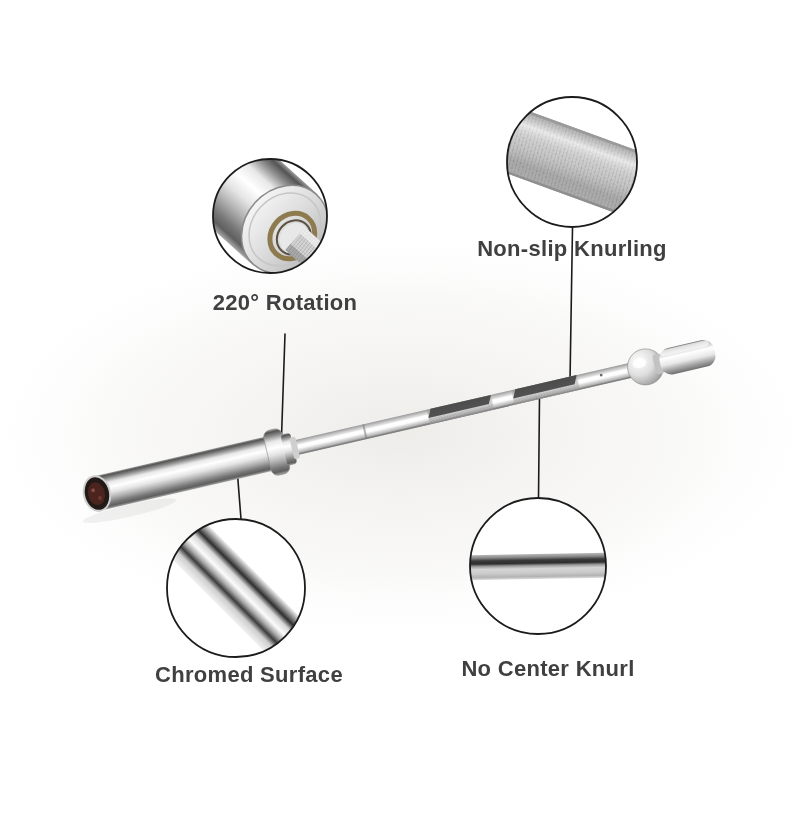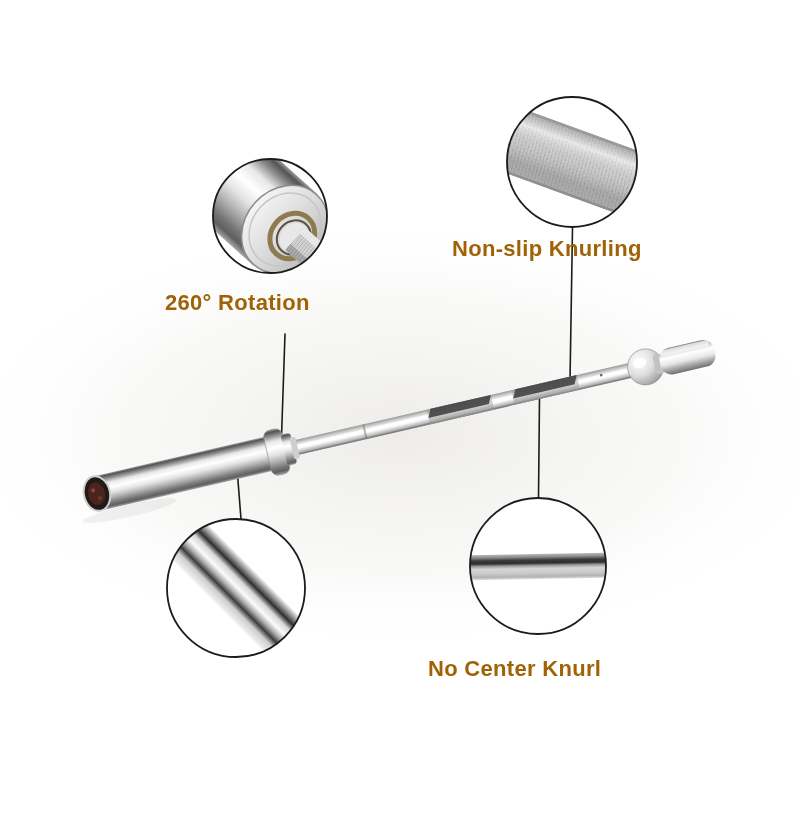--- a/index.html
+++ b/index.html
@@ -4,21 +4,21 @@
 <style>
   html,body{margin:0;padding:0;background:#ffffff;}
   .canvas{
     position:relative;width:800px;height:814px;background:#ffffff;
     overflow:hidden;font-family:"Liberation Sans",sans-serif;
   }
   .stage{position:absolute;left:0;top:0;}
   .callout-label{
     position:absolute;
     font-weight:700;font-size:22px;line-height:1.2;
-    color:#a16207;letter-spacing:.3px;
+    color:#404040;text-align:center;letter-spacing:.3px;
     font-family:"Liberation Sans",sans-serif;
     white-space:nowrap;
   }
 </style>
 </head>
 <body>
 
 <div class="canvas">
 
   <svg class="stage" width="800" height="814" viewBox="0 0 800 814">
@@ -222,16 +222,17 @@
     </g>
 
     <g fill="none" stroke="#1b1b1b" stroke-width="1.8">
       <circle cx="270" cy="216" r="57"></circle>
       <circle cx="572" cy="162" r="65"></circle>
       <circle cx="236" cy="588" r="69"></circle>
       <circle cx="538" cy="566" r="68"></circle>
     </g>
   </svg>
 
-  <div class="callout-label" style="left:165px;top:290px;width:240px;">260° Rotation</div>
+  <div class="callout-label" style="left:165px;top:290px;width:240px;">220° Rotation</div>
   <div class="callout-label" style="left:452px;top:236px;width:240px;">Non-slip Knurling</div>
+  <div class="callout-label" style="left:129px;top:662px;width:240px;">Chromed Surface</div>
   <div class="callout-label" style="left:428px;top:656px;width:240px;">No Center Knurl</div>
 </div>
 
 </body></html>

